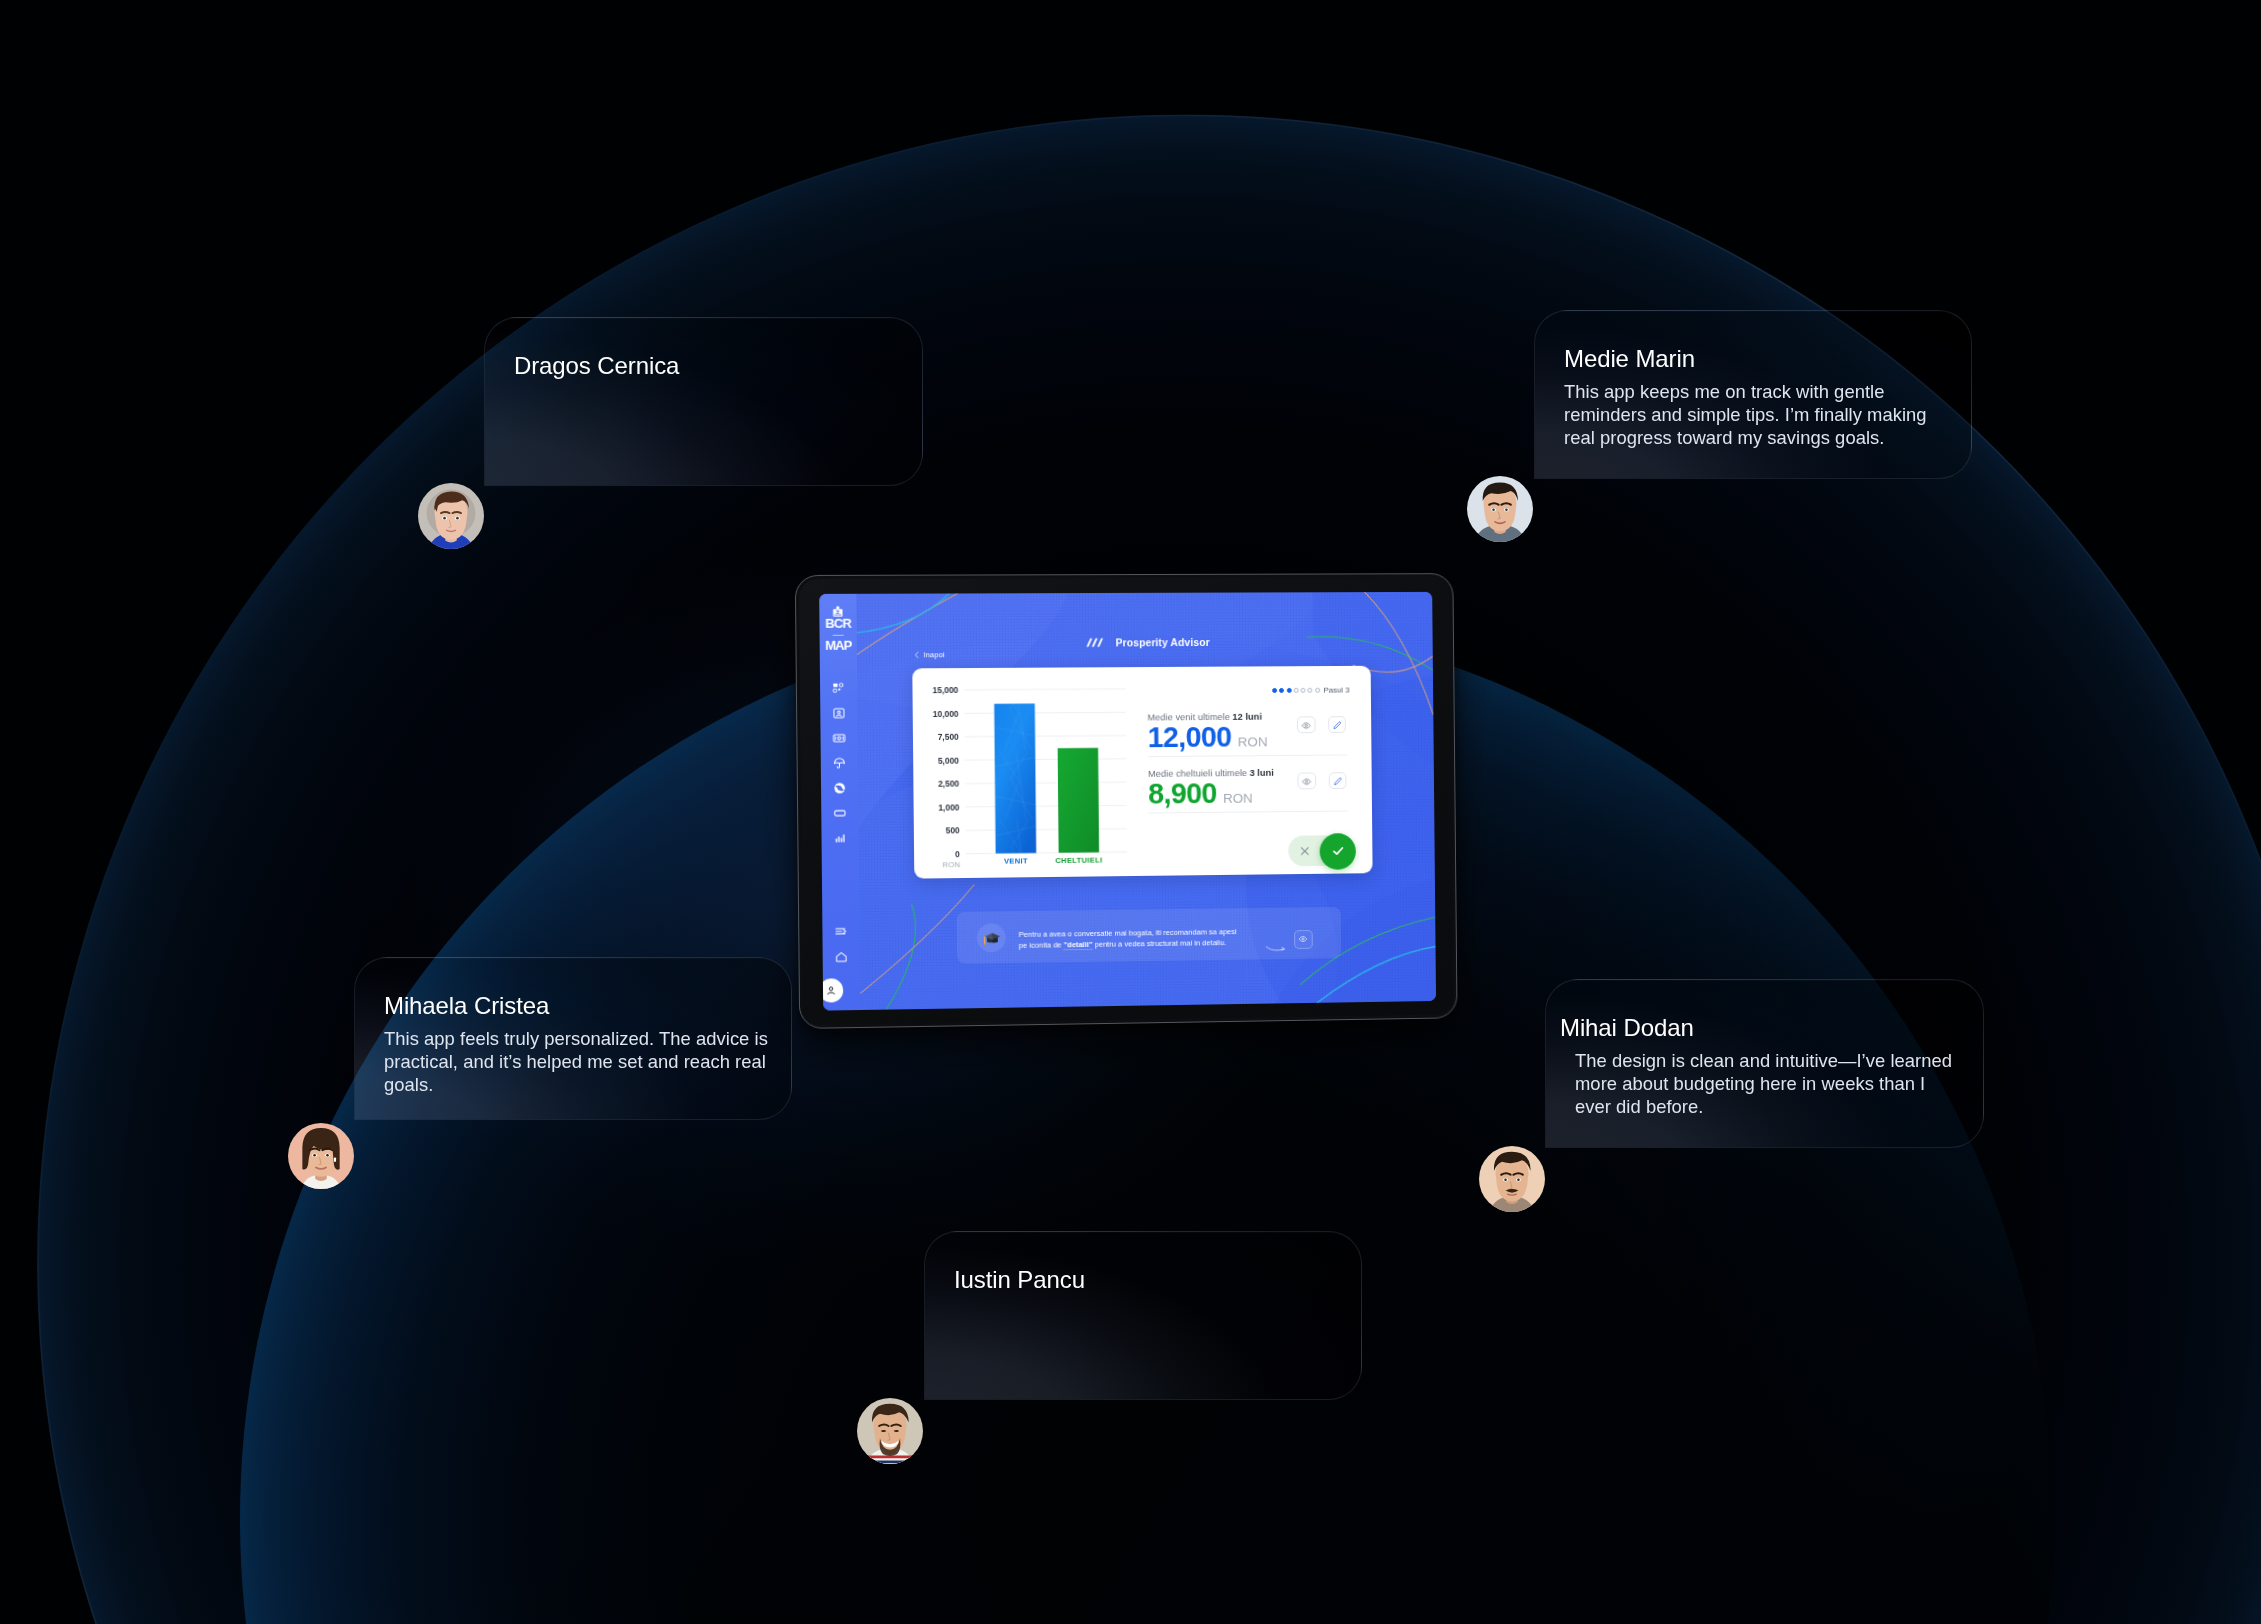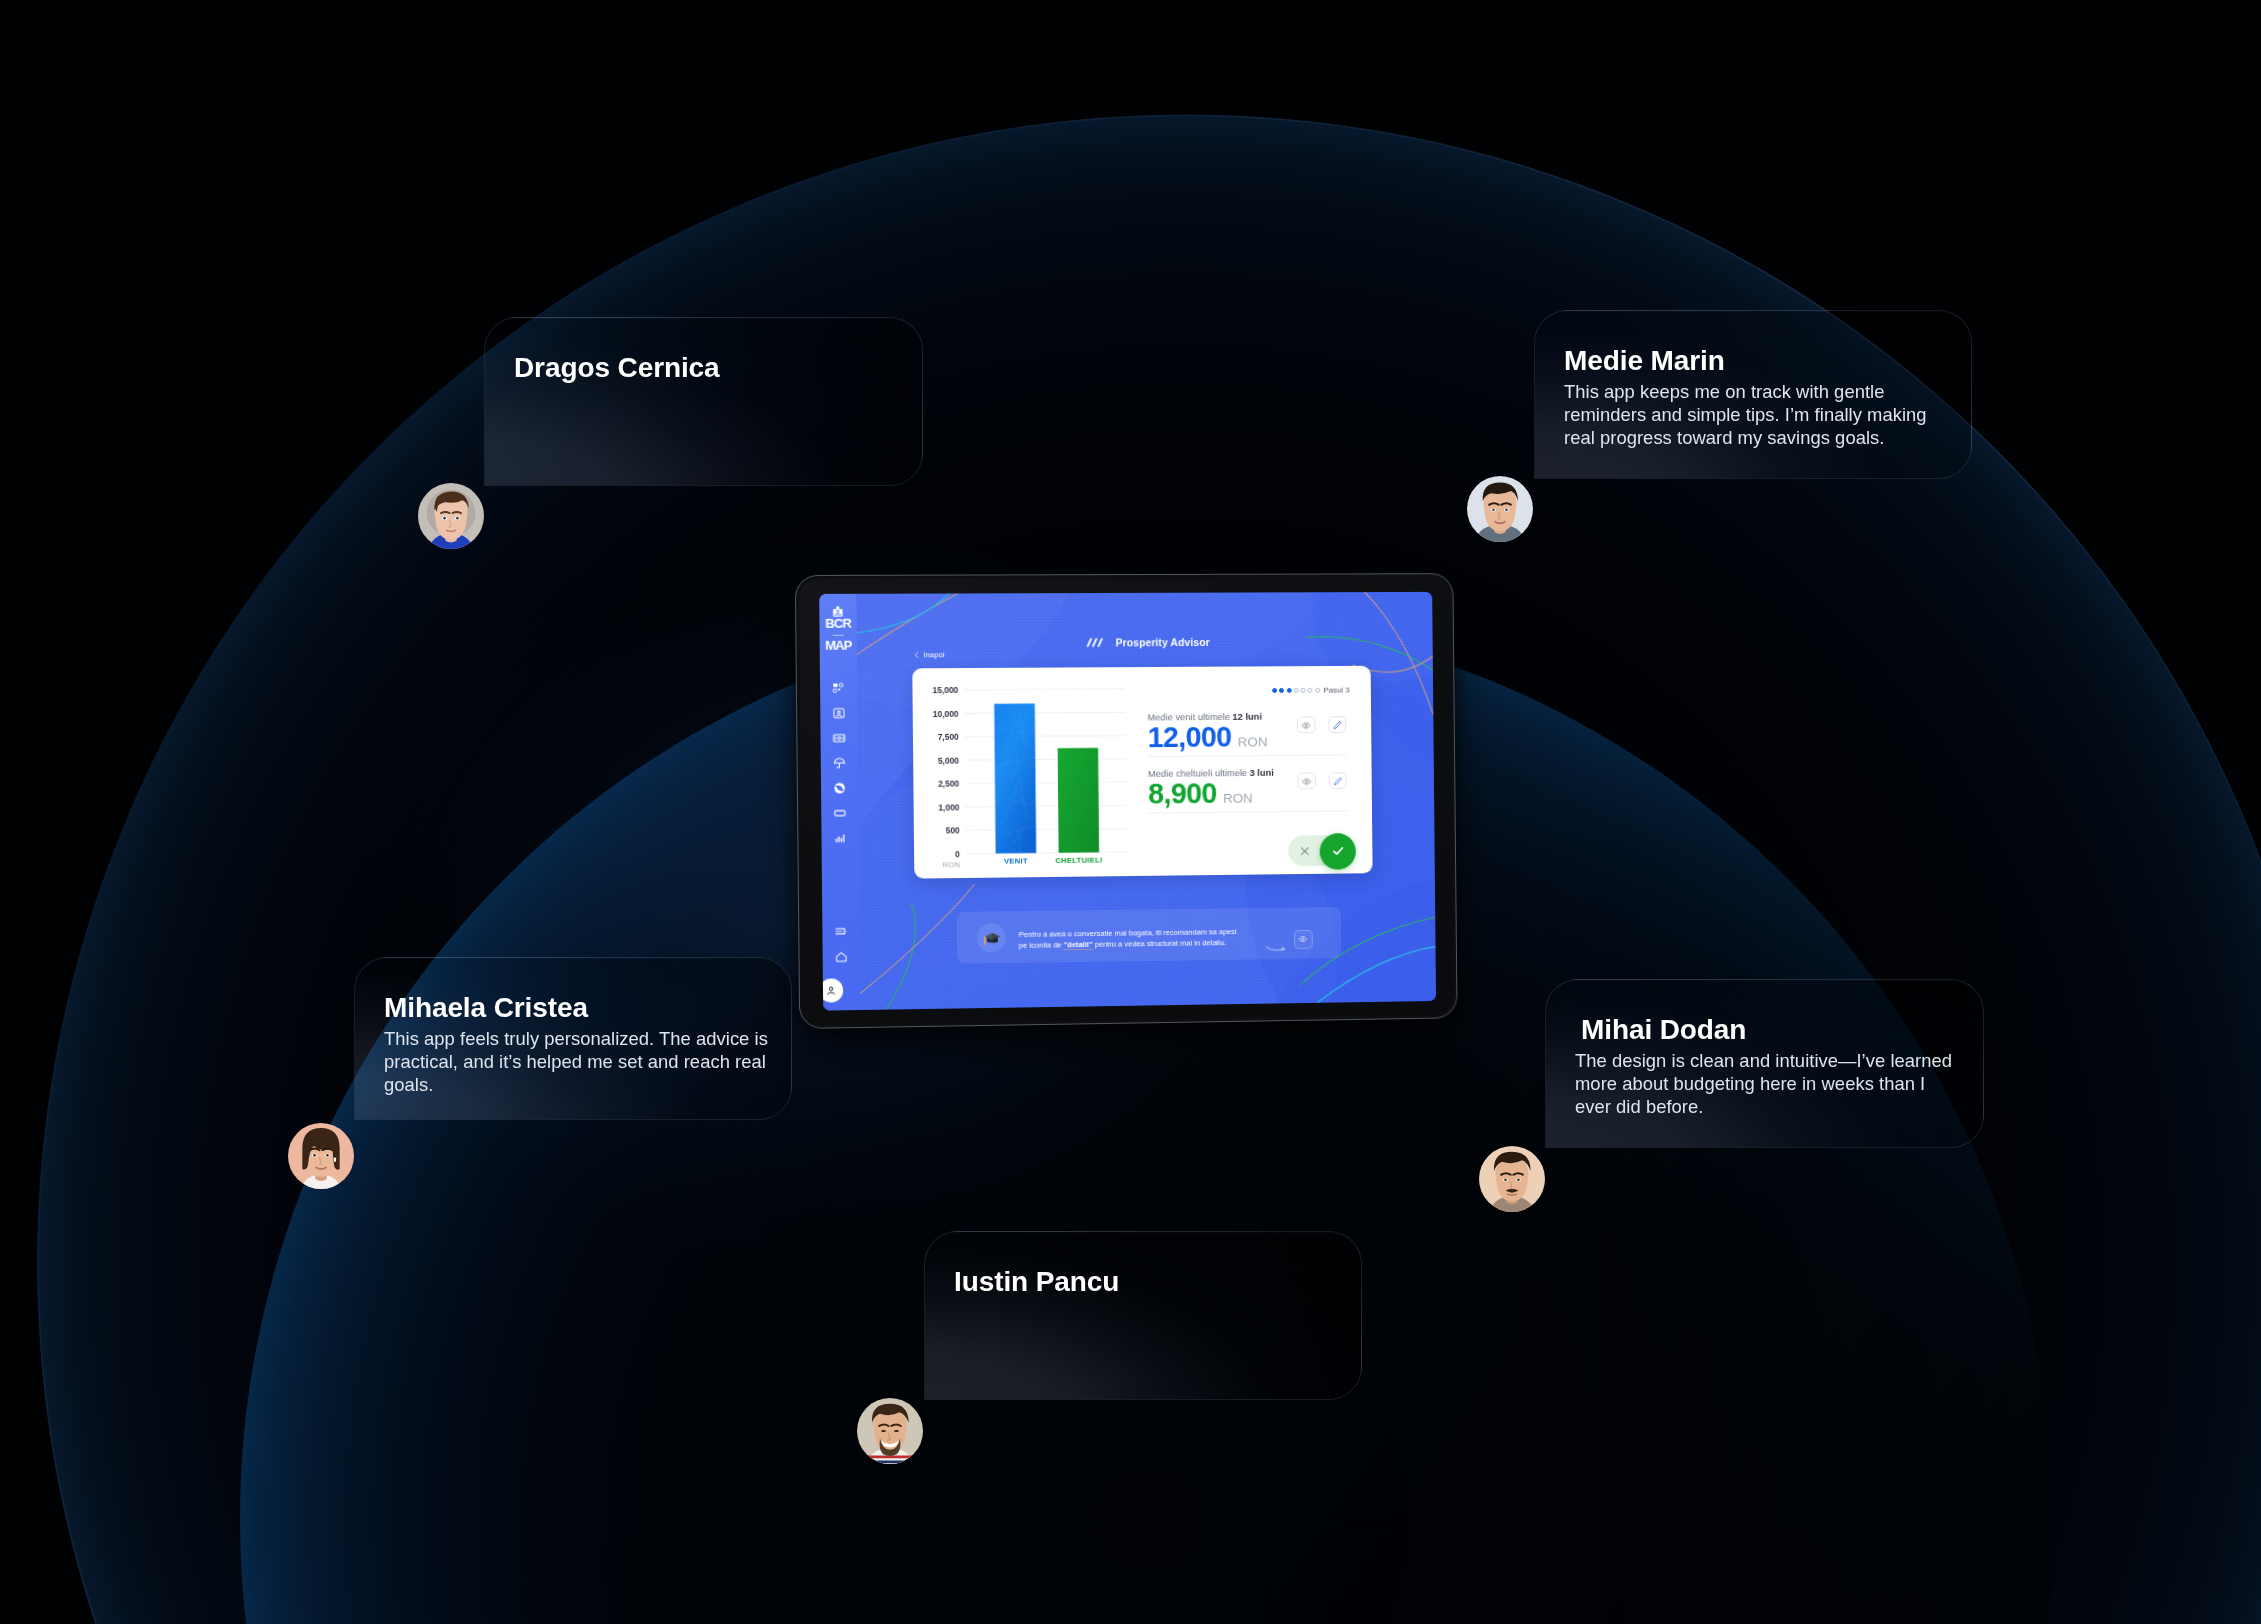--- a/index.html
+++ b/index.html
@@ -6,21 +6,21 @@
   html,body { width:2261px; height:1625px; background:#000; overflow:hidden; }
   body { font-family:"Liberation Sans", sans-serif; -webkit-font-smoothing:antialiased; }
   #stage { position:relative; width:2261px; height:1625px; background:#000103; overflow:hidden; }
 
   .bgsvg { position:absolute; left:0; top:0; width:2261px; height:1625px; }
 
   
   .tcard { position:absolute; border:0.7px solid rgba(150,170,205,0.16);
            background-image: radial-gradient(145% 190% at -2% 118%, rgba(150,166,200,0.20) 0%, rgba(140,158,196,0.175) 24%, rgba(104,124,166,0.09) 42%, rgba(40,52,80,0.02) 58%, rgba(0,0,0,0.25) 76%, rgba(0,0,0,0.50) 100%);
            box-shadow: inset 0 0.7px 0 rgba(190,205,235,0.035); }
-  .tcard .tname { position:absolute; color:#ffffff; font-size:28px; font-weight:700; letter-spacing:-0.1px; white-space:nowrap; }
+  .tcard .tname { position:absolute; color:#ffffff; font-size:24px; font-weight:400; letter-spacing:-0.1px; white-space:nowrap; }
   .tcard .tquote { position:absolute; color:#dfe5ef; font-size:18.4px; font-weight:400; line-height:23px; letter-spacing:0.04px; }
 
   .avatar { position:absolute; border-radius:50%; overflow:hidden; filter:blur(0.3px) saturate(0.92); }
   .avatar svg { display:block; }
 
   
   #tablet-wrap { position:absolute; left:797px; top:575px; width:666px; height:454px;
                  perspective:1863px; }
   #tablet-frame { position:absolute; inset:0; border-radius:23px;
                   background:linear-gradient(160deg,#131417 0%,#0d0e10 40%,#0a0b0d 100%);
@@ -485,21 +485,21 @@
     <div class="tname" style="left:29px; top:34px;">Mihaela Cristea</div>
     <div class="tquote" style="left:29px; top:69px; width:393px;">This app feels truly personalized. The advice is practical, and it’s helped me set and reach real goals.</div>
   </div>
   <div class="avatar" style="left:288px; top:1123px; width:66px; height:66px;">
     <svg viewBox="0 0 92 92" width="66" height="66">
         <use href="#av2"></use>
       </svg>
   </div>
 
   <div class="tcard" style="left:1545px; top:979px; width:439px; height:169px; border-radius:33px 33px 33px 0;">
-    <div class="tname" style="left:35px; top:34px;">Mihai Dodan</div>
+    <div class="tname" style="left:14px; top:34px;">Mihai Dodan</div>
     <div class="tquote" style="left:29px; top:69px; width:378px;">The design is clean and intuitive—I’ve learned more about budgeting here in weeks than I ever did before.</div>
   </div>
   <div class="avatar" style="left:1479px; top:1146px; width:66px; height:66px;">
     <svg viewBox="0 0 92 92" width="66" height="66">
         <use href="#av3"></use>
       </svg>
   </div>
 
   <div class="tcard" style="left:924px; top:1231px; width:438px; height:169px; border-radius:33px 33px 33px 0;">
     <div class="tname" style="left:29px; top:34px;">Iustin Pancu</div>

